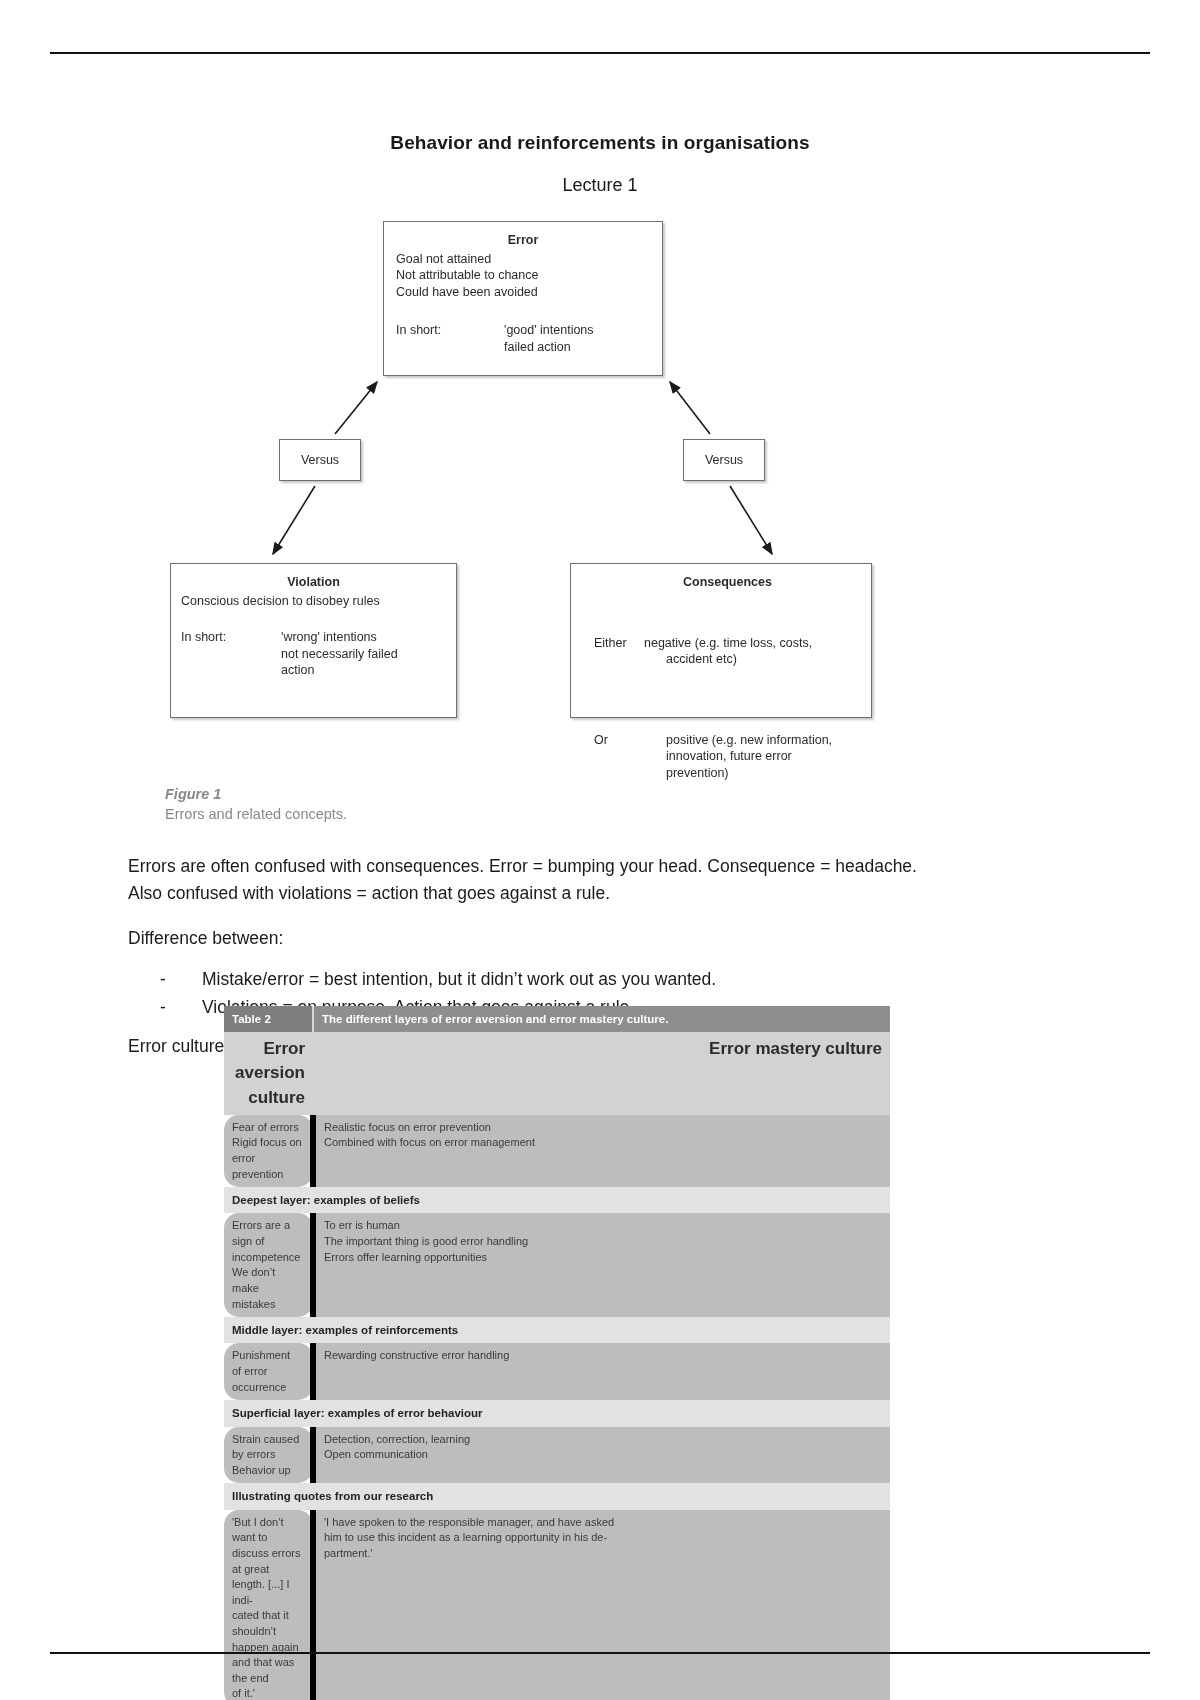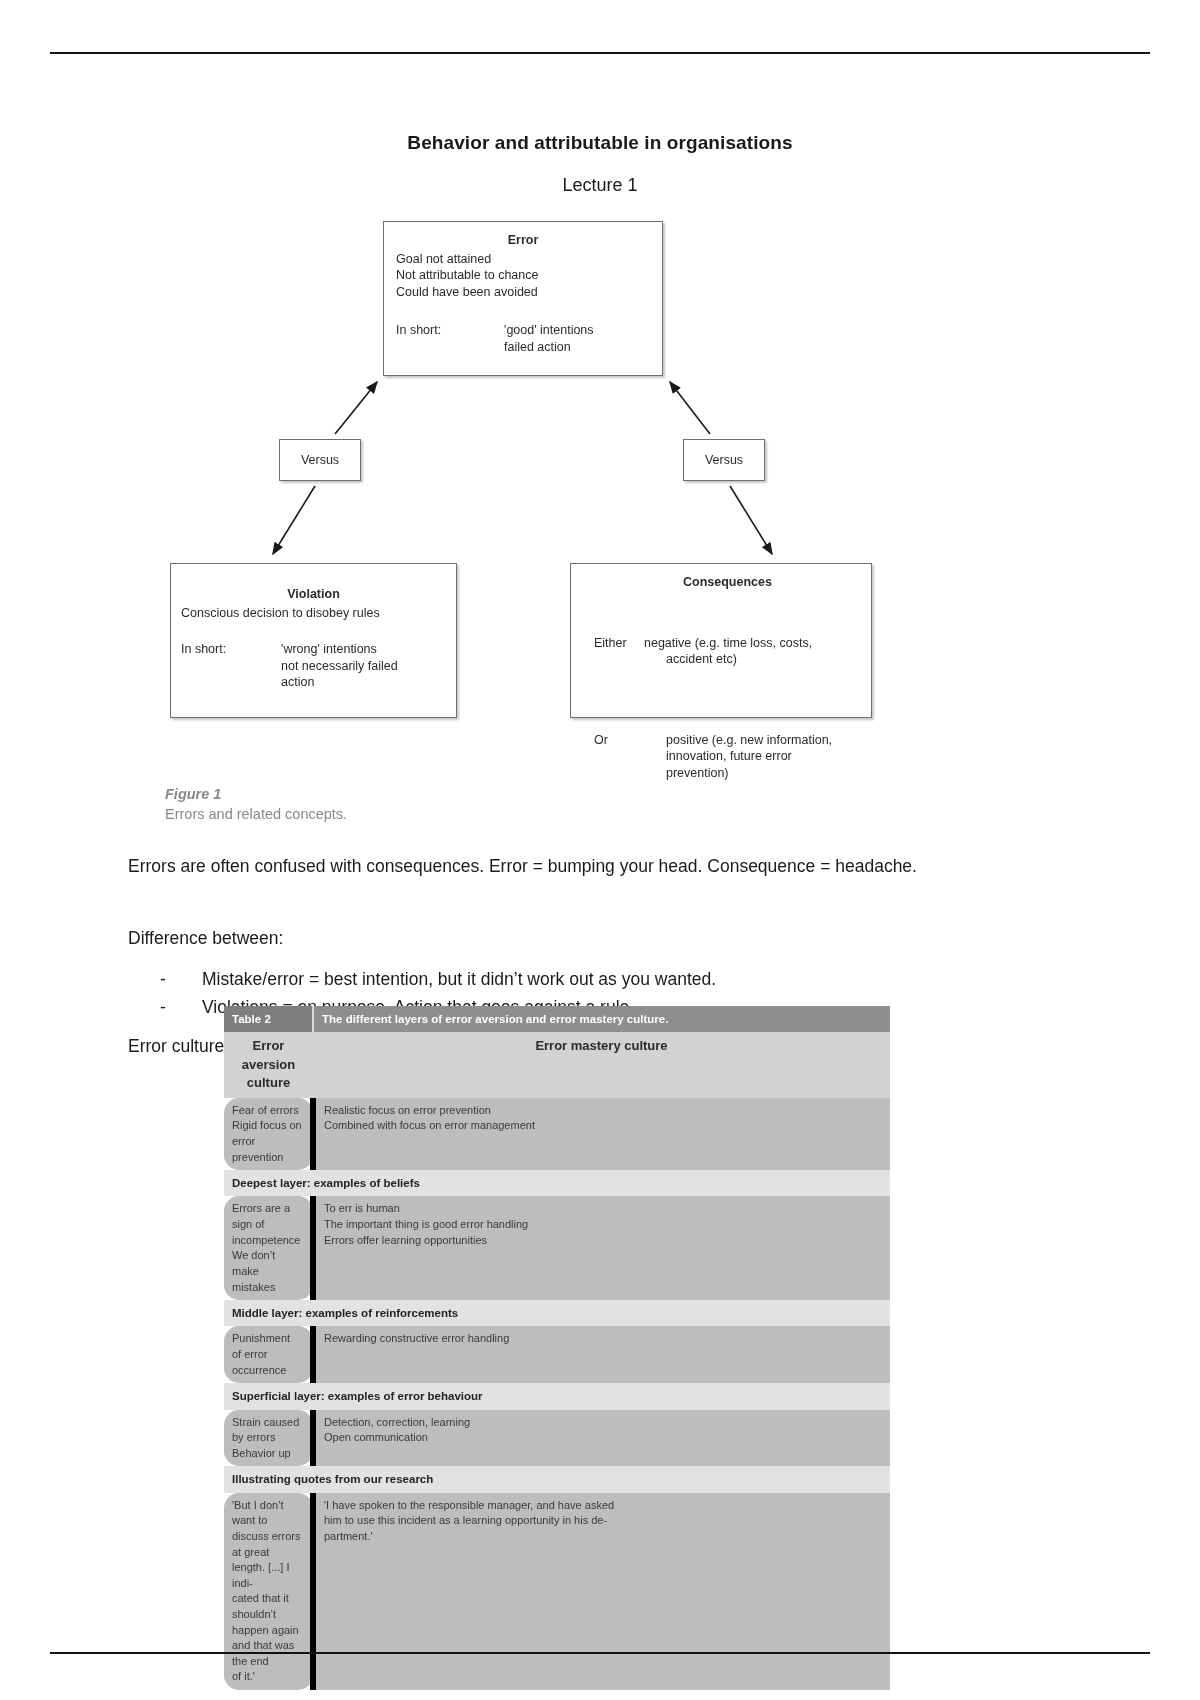--- a/index.html
+++ b/index.html
@@ -100,21 +100,21 @@
   #box-versus-left {
     left: 114px; top: 224px; width: 82px; height: 42px;
     display: flex; align-items: center; justify-content: center;
   }
   #box-versus-right {
     left: 518px; top: 224px; width: 82px; height: 42px;
     display: flex; align-items: center; justify-content: center;
   }
   #box-violation {
     left: 5px; top: 348px; width: 287px; height: 155px;
-    padding: 22px 10px 8px 10px;
+    padding: 10px 10px 8px 10px;
   }
   #box-consequences {
     left: 405px; top: 348px; width: 302px; height: 155px;
     padding: 10px 10px 8px 23px;
   }
   .cons-row { display: flex; margin-top: 44px; }
   .cons-row .k { flex: 0 0 50px; }
   .cons-row .v { flex: 1 1 auto; }
 
   .fig-caption {
@@ -187,23 +187,23 @@
     padding-bottom: 6px;
   }
   .t2-titlebar td.tnum {
     width: 72px;
     background: #7e7e7e;
     border-right: 2px solid #d8d8d8;
   }
   .t2-colhead td {
     background: #d2d2d2;
     font-weight: bold;
-    text-align: center;
+    text-align: right;
     color: #2b2b2b;
-    font-size: 13px;
+    font-size: 17px;
     padding-top: 6px;
     padding-bottom: 6px;
   }
   .t2-data td {
     background: #bdbdbd;
   }
   .t2-data td.left-cell { border-right: 6px solid #000000; border-radius: 15px; }
   .t2-section td {
     background: #e2e2e2;
     text-align: left;
@@ -217,21 +217,21 @@
   .col-r { width: 333px; }
   .cellline { display: block; }
 </style>
 </head>
 <body>
 
 <div class="page">
 
   <div class="rule-top"></div>
 
-  <div class="doc-title">Behavior and attributable in organisations</div>
+  <div class="doc-title">Behavior and reinforcements in organisations</div>
   <div class="doc-subtitle">Lecture 1</div>
 
   <div class="figure">
 
     <svg class="fig-svg" viewBox="0 0 715 560">
       <defs>
         <marker id="arrow" markerWidth="9" markerHeight="9" refX="7" refY="3.2" orient="auto" markerUnits="strokeWidth">
           <path d="M0,0 L8,3.2 L0,6.4 z" fill="#1a1a1a"></path>
         </marker>
       </defs>
@@ -303,20 +303,21 @@
     </div>
 
     <div class="fig-caption">
       <div class="fc-label">Figure 1</div>
       <div>Errors and related concepts.</div>
     </div>
   </div>
 
   <div class="body-text" id="para-1">
     <div>Errors are often confused with consequences. Error = bumping your head. Consequence = headache.</div>
+    <div>Also confused with violations = action that goes against a rule.</div>
   </div>
 
   <div class="body-text" id="para-2">Difference between:</div>
 
   <div class="bullets">
     <div class="bullet-item">
       <div class="dash">-</div>
       <div class="btxt">Mistake/error = best intention, but it didn’t work out as you wanted.</div>
     </div>
     <div class="bullet-item">

